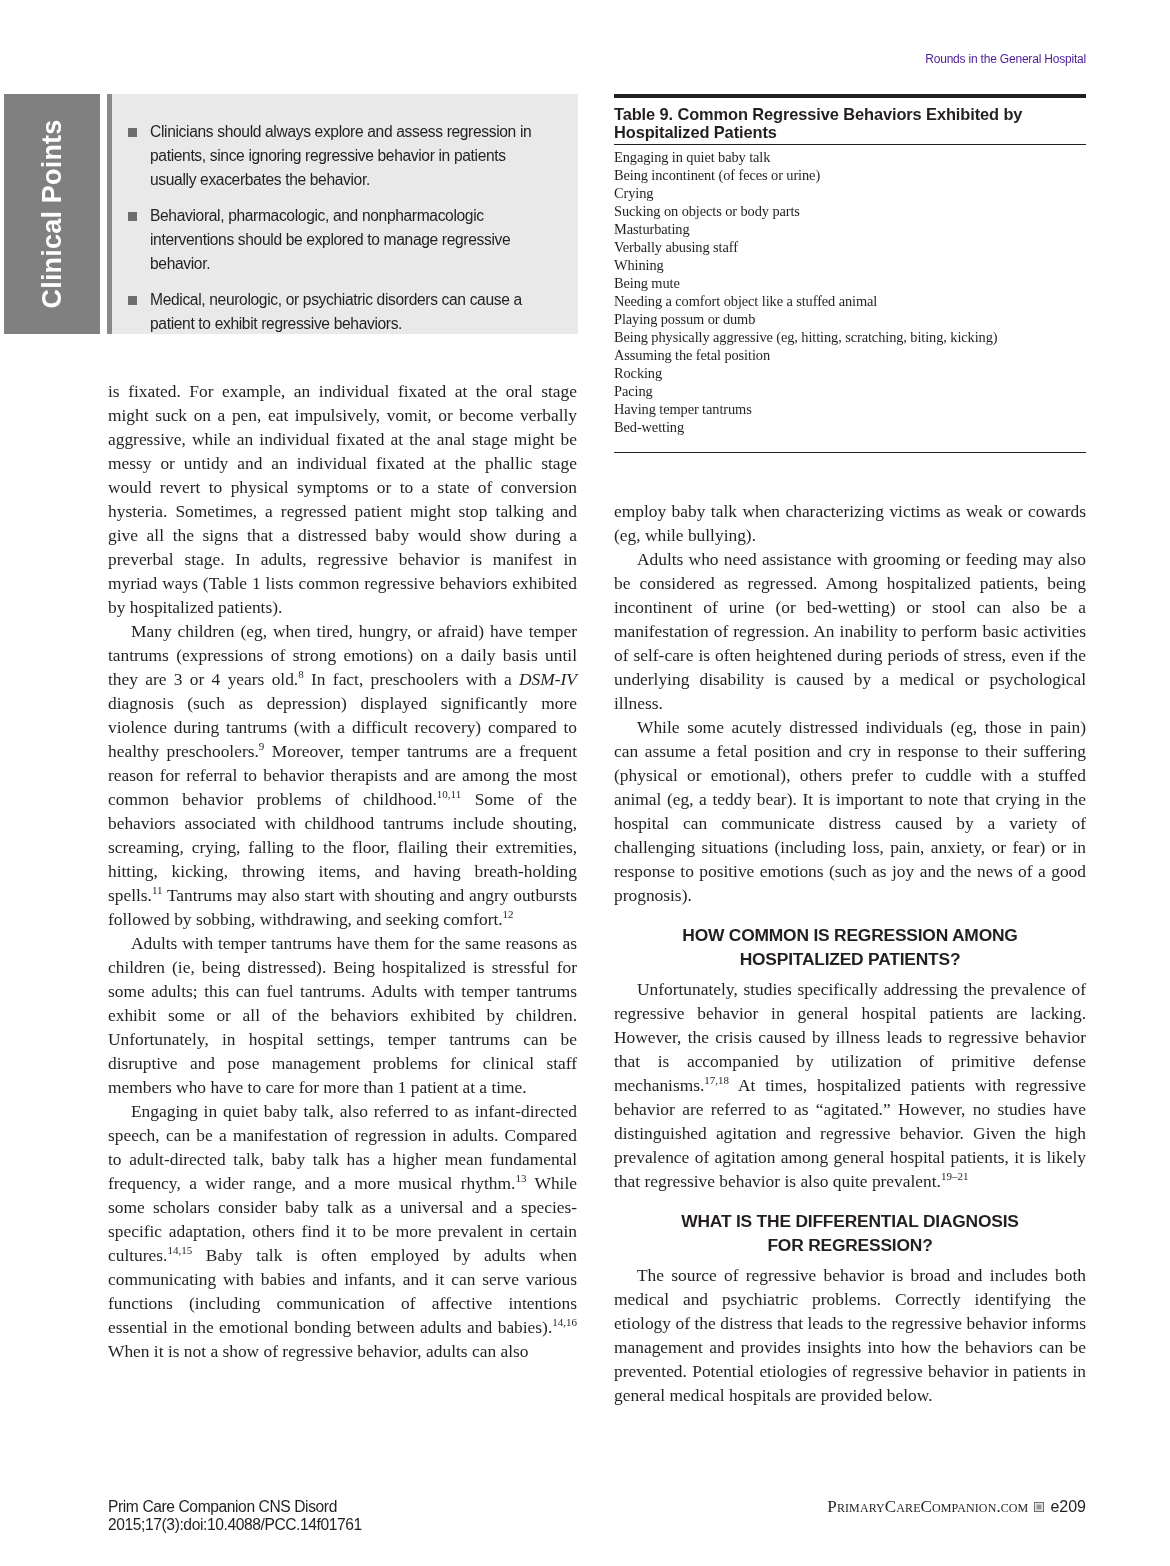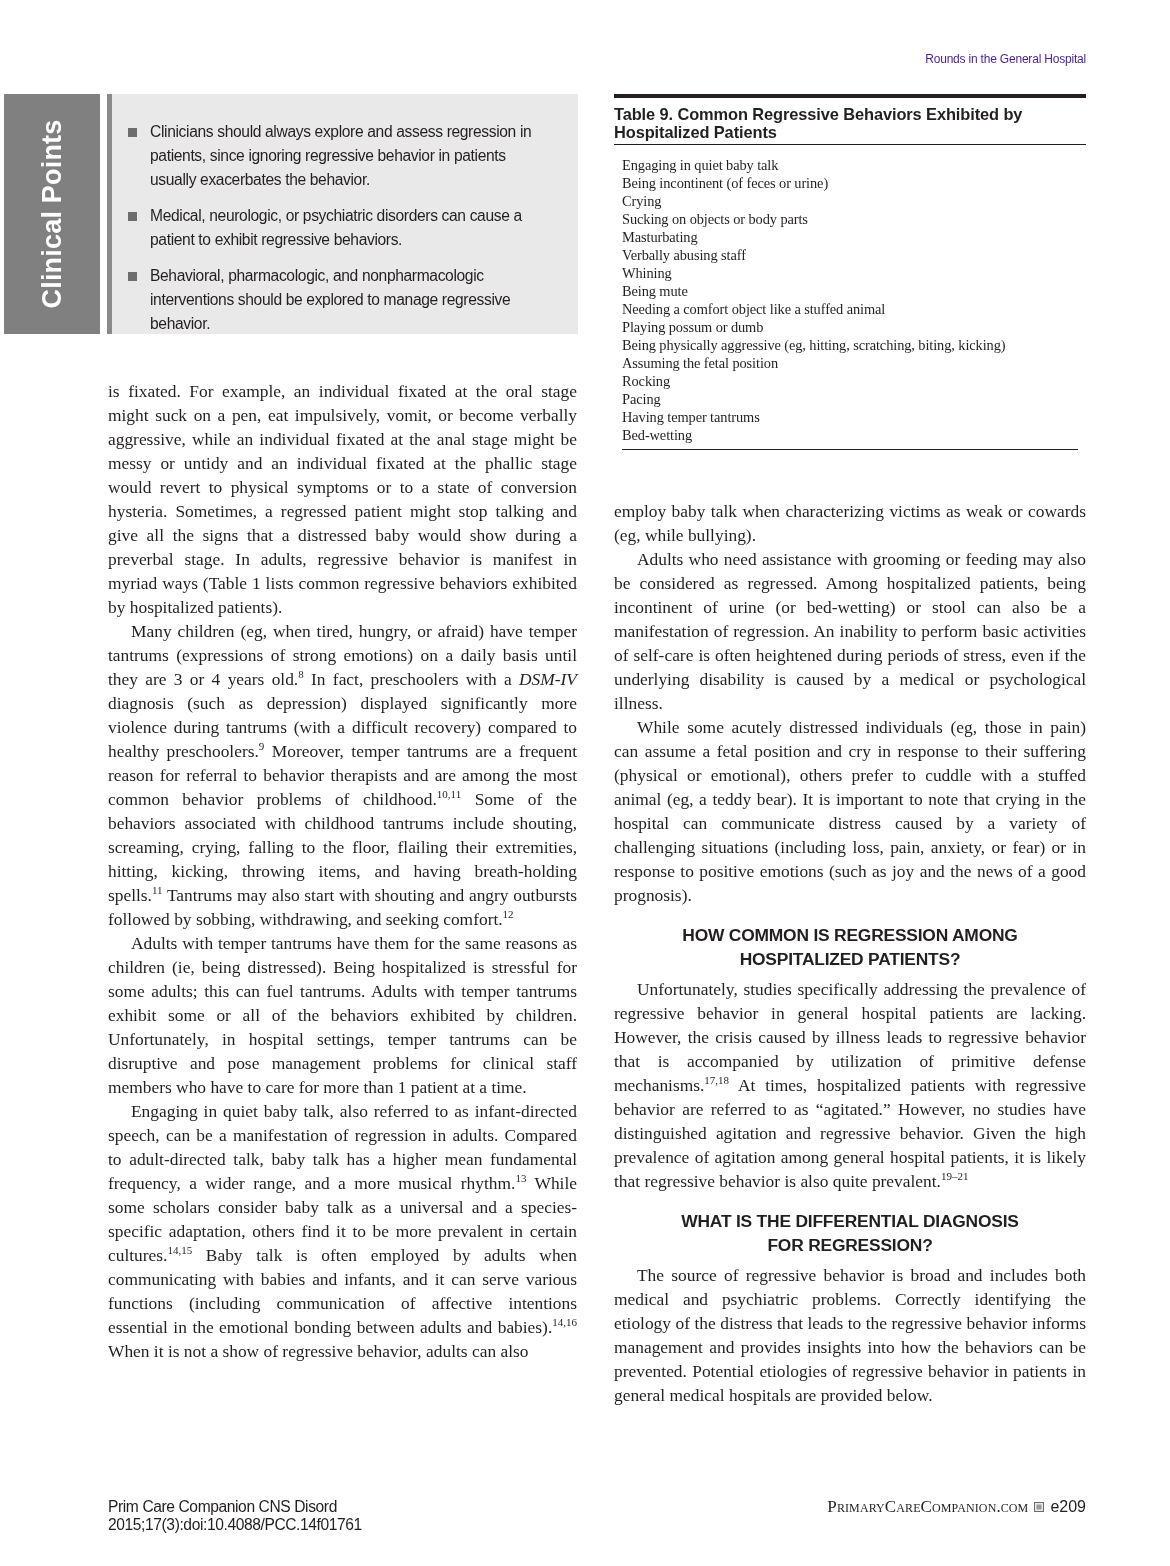--- a/index.html
+++ b/index.html
@@ -15,21 +15,21 @@
   .cp-bar { position: absolute; left: 107px; top: 94px; width: 5px; height: 240px; background: #8a8a8a; }
   .cp-panel { position: absolute; left: 112px; top: 94px; width: 466px; height: 240px; background: #e9e9e9; }
   .cp-list { list-style: none; margin: 0; padding: 14px 24px 0 38px; }
   .cp-item { position: relative; font-size: 15.6px; line-height: 24px; margin-bottom: 6px; color: #231f20; letter-spacing: -0.35px; margin-top: 12px; }
   .cp-item .bullet { position: absolute; left: -22px; top: 8px; width: 9px; height: 9px; background: #6d6d6d; }
 
   
   .table-block { position: absolute; left: 614px; top: 94px; width: 472px; }
   .table-top-rule { height: 4px; background: #231f20; }
   .table-title { font-weight: bold; font-size: 16.4px; line-height: 18px; margin-top: 7px; padding-bottom: 3px; letter-spacing: -0.1px; border-bottom: 1px solid #231f20; }
-  .table-rows { list-style: none; margin: 8px; padding: 3px 0 5px 0; border-bottom: 1.5px solid #231f20; }
+  .table-rows { list-style: none; margin: 0; padding: 3px 0 16px 0; border-bottom: 1.5px solid #231f20; }
   .table-row { font-size: 14.4px; line-height: 18px; letter-spacing: -0.1px; }
 
   
   .col { position: absolute; font-size: 17.4px; line-height: 24px; text-align: justify; }
   .col p { margin: 0; }
   .col p.indent { text-indent: 23px; }
   .col-left { left: 108px; top: 379px; width: 469px; }
   .col-right-top { left: 614px; top: 499px; width: 472px; }
   .sup { font-size: 11px; vertical-align: 7px; line-height: 0; }
   .heading { font-weight: bold; font-size: 17.4px; line-height: 24px; text-align: center; margin: 16px 0 6px 0; text-transform: uppercase; letter-spacing: -0.2px; }
@@ -45,22 +45,22 @@
 
 <div class="running-head sans">Rounds in the General Hospital</div>
 
 <div class="cp-tab">
   <div class="cp-tab-label sans">Clinical Points</div>
 </div>
 <div class="cp-bar"></div>
 <div class="cp-panel">
   <ul class="cp-list sans">
     <li class="cp-item"><span class="bullet"></span><span>Clinicians should always explore and assess regression in patients, since ignoring regressive behavior in patients usually exacerbates the behavior.</span></li>
+    <li class="cp-item"><span class="bullet"></span><span>Behavioral, pharmacologic, and nonpharmacologic interventions should be explored to manage regressive behavior.</span></li>
     <li class="cp-item"><span class="bullet"></span><span>Medical, neurologic, or psychiatric disorders can cause a patient to exhibit regressive behaviors.</span></li>
-    <li class="cp-item"><span class="bullet"></span><span>Behavioral, pharmacologic, and nonpharmacologic interventions should be explored to manage regressive behavior.</span></li>
   </ul>
 </div>
 
 <div class="table-block">
   <div class="table-top-rule"></div>
   <div class="table-title sans">Table 9. Common Regressive Behaviors Exhibited by Hospitalized Patients</div>
   <ul class="table-rows serif">
     <li class="table-row">Engaging in quiet baby talk</li>
     <li class="table-row">Being incontinent (of feces or urine)</li>
     <li class="table-row">Crying</li>

